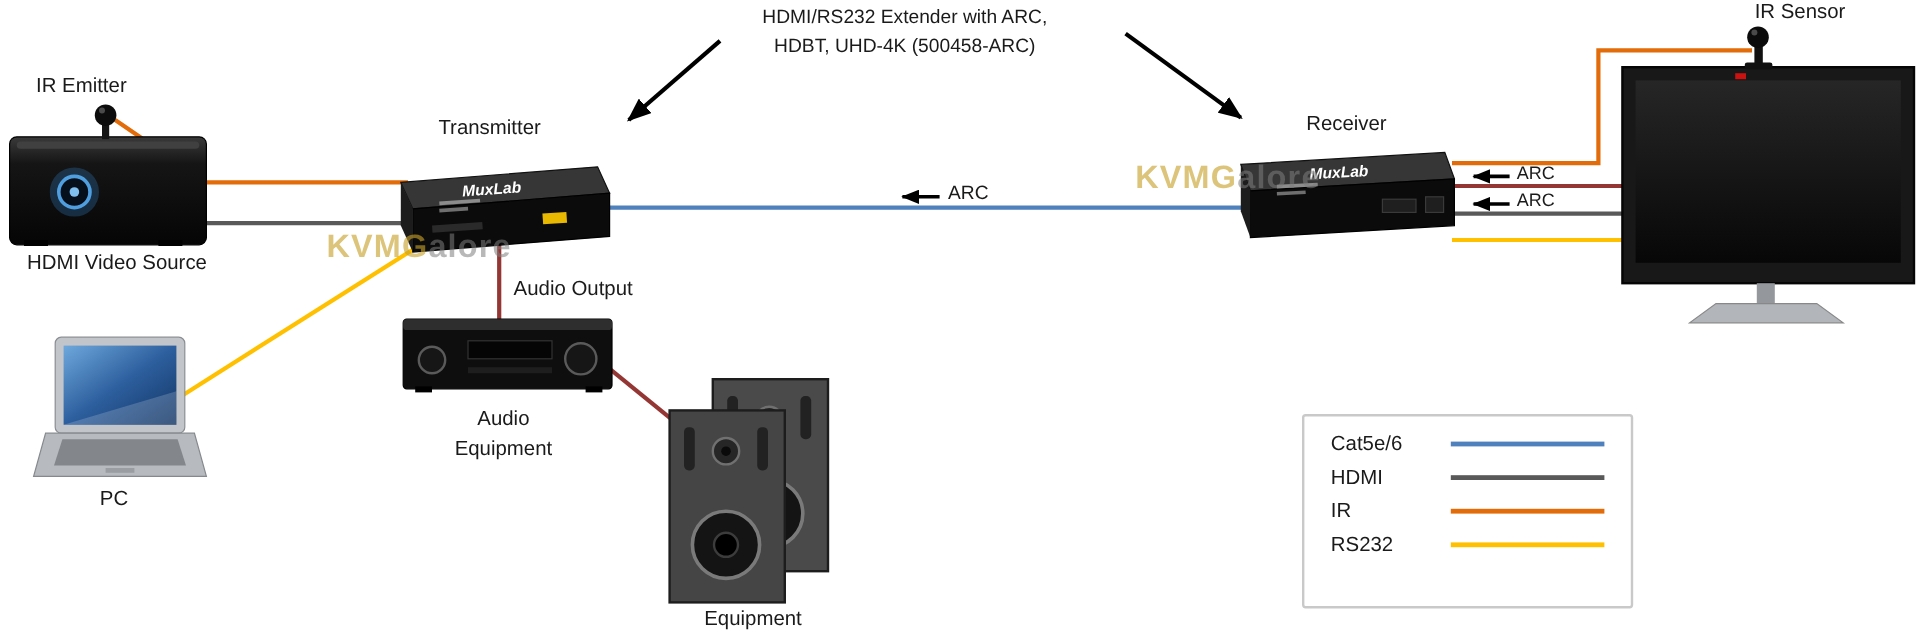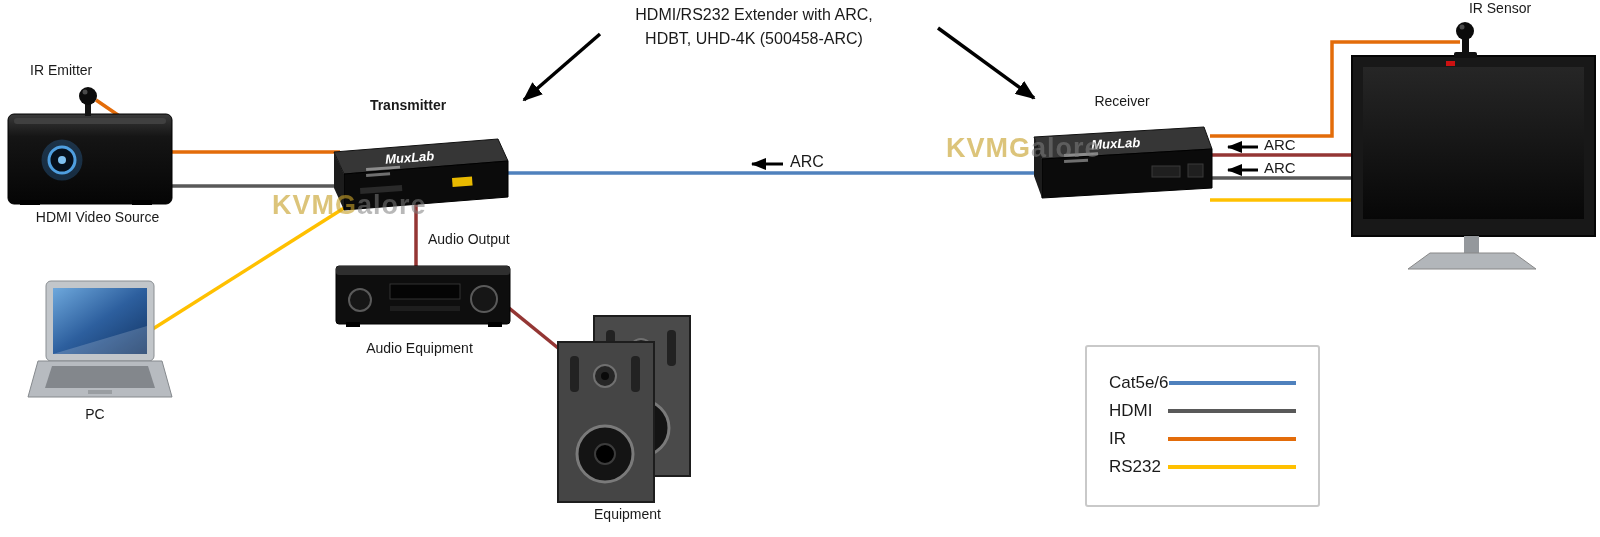--- a/index.html
+++ b/index.html
@@ -1,35 +1,35 @@
 <!DOCTYPE html>
 <html style="--cat5: #4f81bd; --hdmi: #595959; --ir: #e36c0a; --audio: #943634; --rs232: #ffc000; --arrow: #000000;"><head>
 <meta charset="utf-8">
 <style>
   * { margin:0; padding:0; box-sizing:border-box; }
   html,body { background:#fff; }
   body { font-family:"Liberation Sans", sans-serif; }
   :root { --cat5:#4f81bd; --hdmi:#595959; --ir:#e36c0a; --audio:#943634; --rs232:#ffc000; --arrow:#000000; }
   .stage { position:relative; width:1600px; height:537px; background:#fff; overflow:hidden; }
   .stage > svg { position:absolute; left:0; top:0; }
-  .lbl { position:absolute; font-size:14px; color:#1a1a1a; white-space:nowrap; }
+  .lbl { position:absolute; font-size:17px; color:#1a1a1a; white-space:nowrap; }
   .center { text-align:center; }
   .wrap { white-space:normal; }
   .title { font-size:16px; line-height:24px; white-space:normal; }
   .small { font-size:15px; }
   .brand { fill:#ffffff; font-size:13px; font-style:italic; font-weight:bold; text-anchor:middle; font-family:"Liberation Sans",sans-serif; }
   .ln { fill:none; stroke-width:3.5; }
   .cat5  { stroke:var(--cat5);  background:var(--cat5); }
   .hdmi  { stroke:var(--hdmi);  background:var(--hdmi); }
   .ir    { stroke:var(--ir);    background:var(--ir); }
   .audio { stroke:var(--audio); background:var(--audio); }
   .rs232 { stroke:var(--rs232); background:var(--rs232); }
   .arrow   { stroke:var(--arrow); stroke-width:3.5; }
   .arrow-s { stroke:var(--arrow); stroke-width:3; }
-  .legend { position:absolute; left:1085px; top:345px; width:235px; height:162px; background:#fff; border:2px solid #c9c9c9; border-radius:3px; padding-top:22px; }
+  .legend { position:absolute; left:1085px; top:345px; width:276px; height:162px; background:#fff; border:2px solid #c9c9c9; border-radius:3px; padding-top:9px; }
   .legend-row { display:flex; align-items:center; height:28px; padding:0 22px; }
   .legend-label { font-size:17px; color:#1a1a1a; }
   .legend-line { width:128px; height:4px; margin-left:auto; }
   .wm { position:absolute; font-size:27px; font-weight:bold; white-space:nowrap; letter-spacing:1px; }
   .wm .gold { color:rgba(198,160,40,0.62); }
   .wm .gray { color:rgba(125,125,125,0.55); }
 </style>
 </head>
 <body>
 
@@ -173,21 +173,21 @@
   </svg>
 
   <div class="lbl title center" style="left:514px; top:3px; width:480px;">
     <div>HDMI/RS232 Extender with ARC,</div>
     <div>HDBT, UHD-4K (500458-ARC)</div>
   </div>
 
   <div class="lbl" style="left:30px; top:62px;">IR Emitter</div>
   <div class="lbl center" style="left:0px; top:209px; width:195px;">HDMI Video Source</div>
   <div class="lbl center" style="left:40px; top:406px; width:110px;">PC</div>
-  <div class="lbl center" style="left:323px; top:97px; width:170px;font-weight:bold;">Transmitter</div>
+  <div class="lbl center" style="left:323px; top:97px; width:170px;">Transmitter</div>
   <div class="lbl center" style="left:1042px; top:93px; width:160px;">Receiver</div>
   <div class="lbl center" style="left:1420px; top:0px; width:160px;">IR Sensor</div>
   <div class="lbl" style="left:428px; top:231px;">Audio Output</div>
   <div class="lbl center wrap" style="left:362px; top:336px; width:115px; line-height:25px;">Audio Equipment</div>
   <div class="lbl center" style="left:560px; top:506px; width:135px;">Equipment</div>
 
   <div class="lbl" style="left:790px; top:153px; font-size:16px;">ARC</div>
   <div class="lbl small" style="left:1264px; top:136px;">ARC</div>
   <div class="lbl small" style="left:1264px; top:159px;">ARC</div>
 

